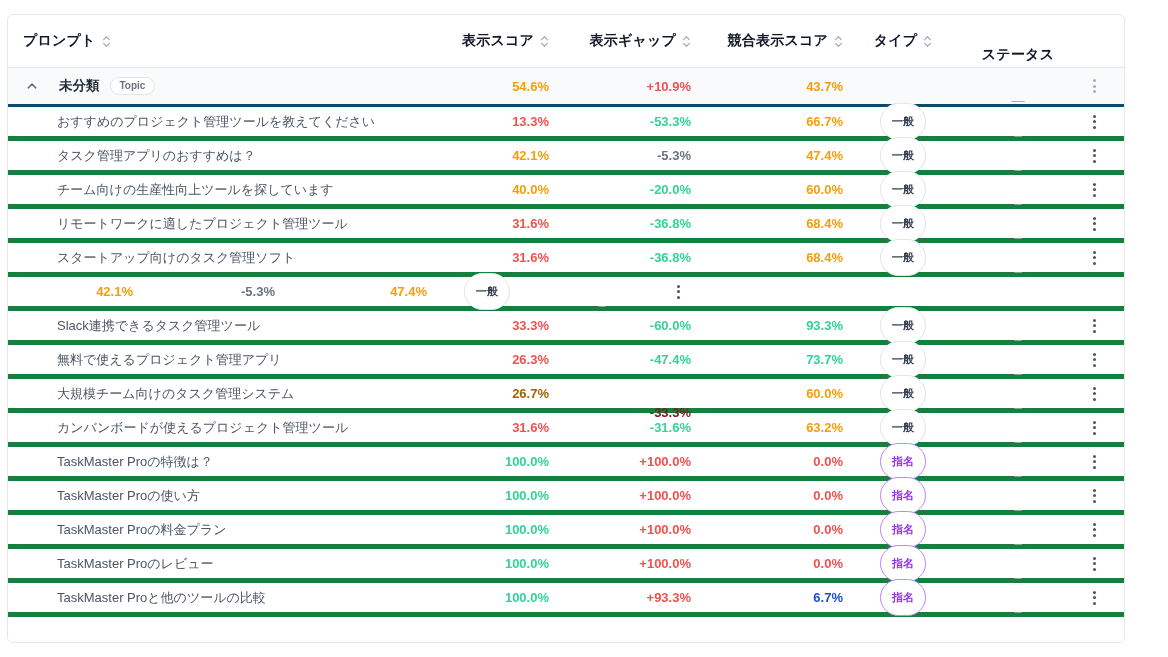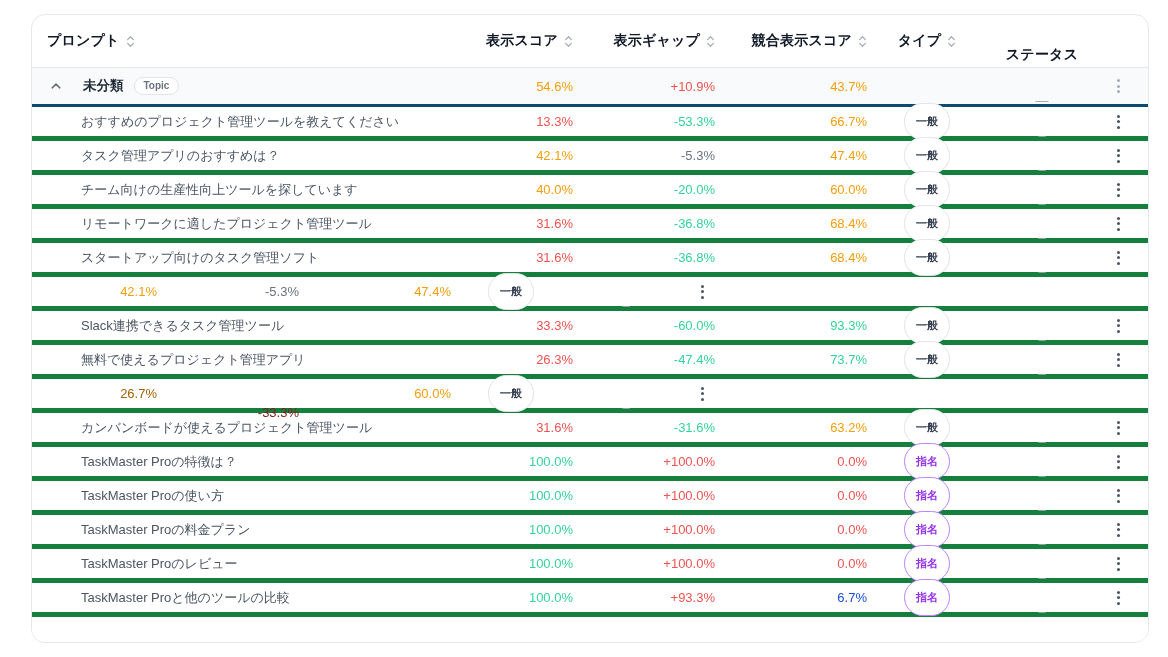--- a/index.html
+++ b/index.html
@@ -5,25 +5,25 @@
   * { box-sizing: border-box; }
   html, body {
     margin: 0; padding: 0;
     width: 1168px; height: 657px;
     background: #ffffff;
     font-family: "Liberation Sans", "DejaVu Sans", sans-serif;
     -webkit-font-smoothing: antialiased;
   }
   .card {
     position: absolute;
-    left: 31px; top: 14px;
+    left: 7px; top: 14px;
     width: 1118px; height: 629px;
     background: #ffffff;
     border: 1px solid #e5e7eb;
-    border-radius: 14px;
+    border-radius: 6px;
     overflow: hidden;
   }
   .row {
     display: flex;
     align-items: center;
     padding-right: 8px;
   }
   .thead {
     height: 53px;
     border-bottom: 1px solid #e5e7eb;
@@ -60,21 +60,21 @@
 
   .prompt-text {
     font-size: 13px;
     color: #4b5563;
     white-space: nowrap;
     overflow: hidden;
     text-overflow: ellipsis;
   }
   .val {
     font-size: 13px;
-    font-weight: 400;
+    font-weight: 700;
   }
   .dash { color: #9ca3af; font-size: 13px; }
 
   .group-title {
     font-size: 13.5px;
     font-weight: 700;
     color: #1f2937;
     margin: 0 10px 0 18px;
   }
   .collapse-btn {
@@ -396,20 +396,23 @@
         </div>
         <div class="col-action">
           <button class="kebab">
             <i></i>
             <i></i>
             <i></i>
           </button>
         </div>
       </div>
       <div class="row tr">
+        <div class="col-prompt">
+          <span class="prompt-text">大規模チーム向けのタスク管理システム</span>
+        </div>
         <div class="col-score">
           <span class="val" style="color: #a16207;">26.7%</span>
         </div>
         <div class="col-gap">
           <span class="val" style="color: #7f1d1d; margin-top: 38px;">-33.3%</span>
         </div>
         <div class="col-competitor_score">
           <span class="val" style="color: rgb(245, 158, 11);">60.0%</span>
         </div>
         <div class="col-type">

